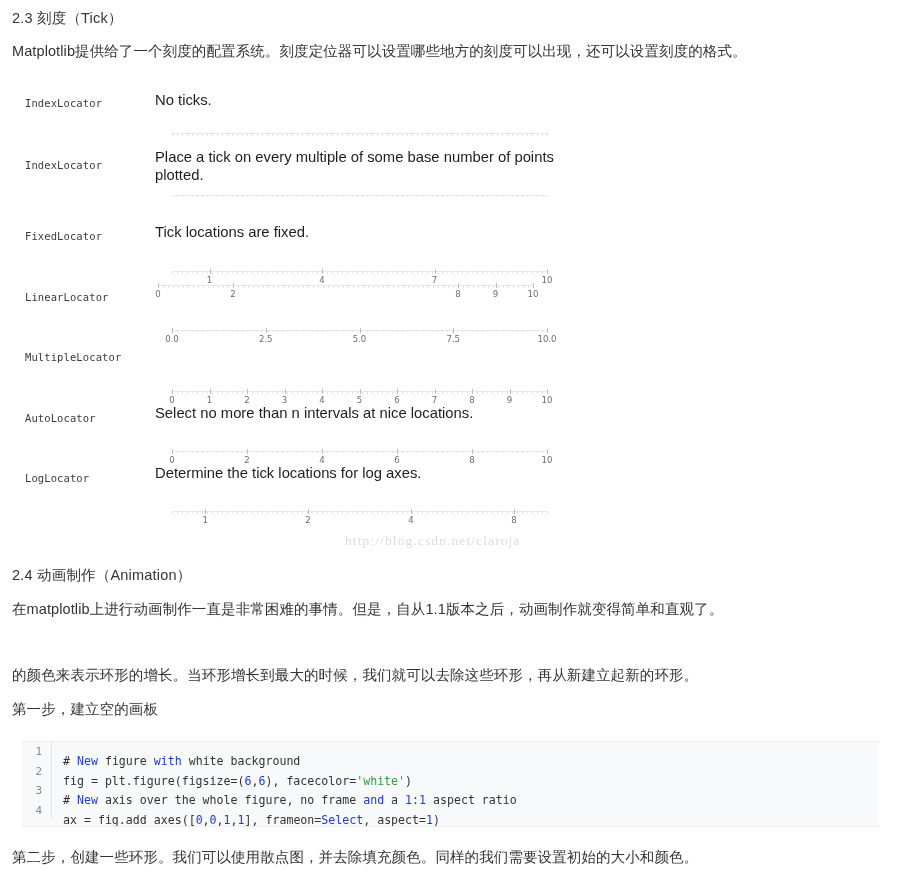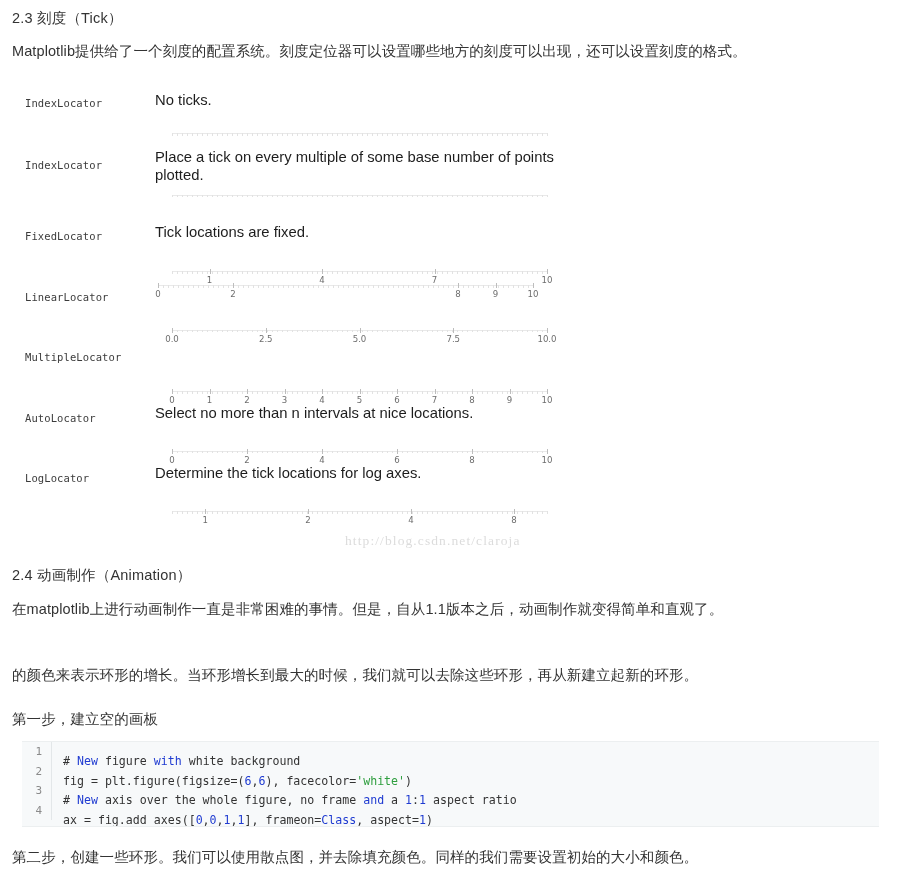--- a/index.html
+++ b/index.html
@@ -138,21 +138,21 @@
     color: #dcdcdc;
     letter-spacing: 1.1px;
     white-space: nowrap;
   }
 
   
   .sec-24  { position: absolute; left: 12px; top: 566px; }
   .p-anim1 { position: absolute; left: 12px; top: 599px; width: 880px; }
   .p-anim2 { position: absolute; left: 12px; top: 632px; width: 884px; }
   .p-anim3 { position: absolute; left: 12px; top: 665px; width: 884px; }
-  .p-step1 { position: absolute; left: 12px; top: 699px; width: 880px; margin-top: 10px; }
+  .p-step1 { position: absolute; left: 12px; top: 699px; width: 880px; }
   .p-step2 { position: absolute; left: 12px; top: 847px; width: 884px; }
 
   
   .codeblock {
     position: absolute;
     left: 22px;
     top: 741px;
     width: 857px;
     height: 86px;
     background: #f7f9fa;
@@ -946,18 +946,18 @@
   <div class="heading sec-24">2.4 动画制作（Animation）</div>
 
   <div class="para p-anim1">在matplotlib上进行动画制作一直是非常困难的事情。但是，自从1.1版本之后，动画制作就变得简单和直观了。</div>
   <div class="para p-anim3">的颜色来表示环形的增长。当环形增长到最大的时候，我们就可以去除这些环形，再从新建立起新的环形。</div>
   <div class="para p-step1">第一步，建立空的画板</div>
 
   <div class="codeblock">
       <div class="code-line"><span class="ln">1</span><span class="src"># <span class="k">New</span> figure <span class="k">with</span> white background</span></div>
       <div class="code-line"><span class="ln">2</span><span class="src">fig = plt.figure(figsize=(<span class="num">6</span>,<span class="num">6</span>), facecolor=<span class="str">'white'</span>)</span></div>
       <div class="code-line"><span class="ln">3</span><span class="src"># <span class="k">New</span> axis over the whole figure, no frame <span class="k">and</span> a <span class="num">1</span>:<span class="num">1</span> aspect ratio</span></div>
-      <div class="code-line"><span class="ln">4</span><span class="src">ax = fig.add_axes([<span class="num">0</span>,<span class="num">0</span>,<span class="num">1</span>,<span class="num">1</span>], frameon=<span class="k">Class</span>, aspect=<span class="num">1</span>)</span></div>
+      <div class="code-line"><span class="ln">4</span><span class="src">ax = fig.add_axes([<span class="num">0</span>,<span class="num">0</span>,<span class="num">1</span>,<span class="num">1</span>], frameon=<span class="k">Select</span>, aspect=<span class="num">1</span>)</span></div>
     </div>
 
   <div class="para p-step2">第二步，创建一些环形。我们可以使用散点图，并去除填充颜色。同样的我们需要设置初始的大小和颜色。</div>
 
 </div>
 
 </body></html>

